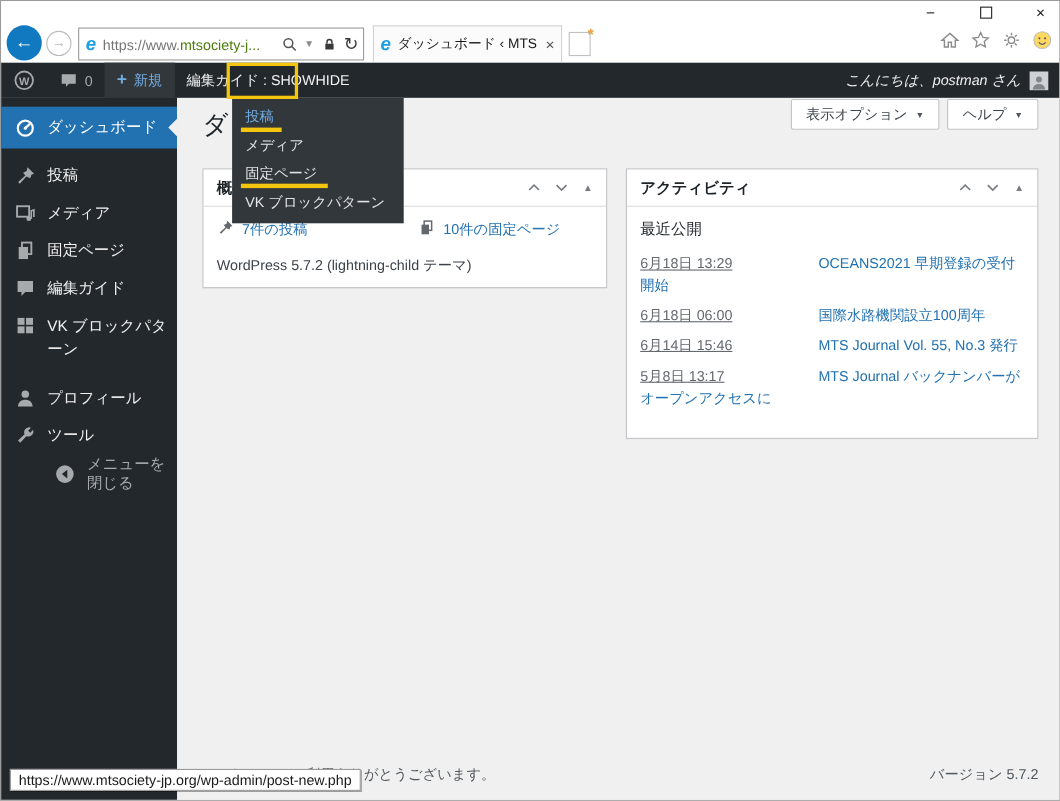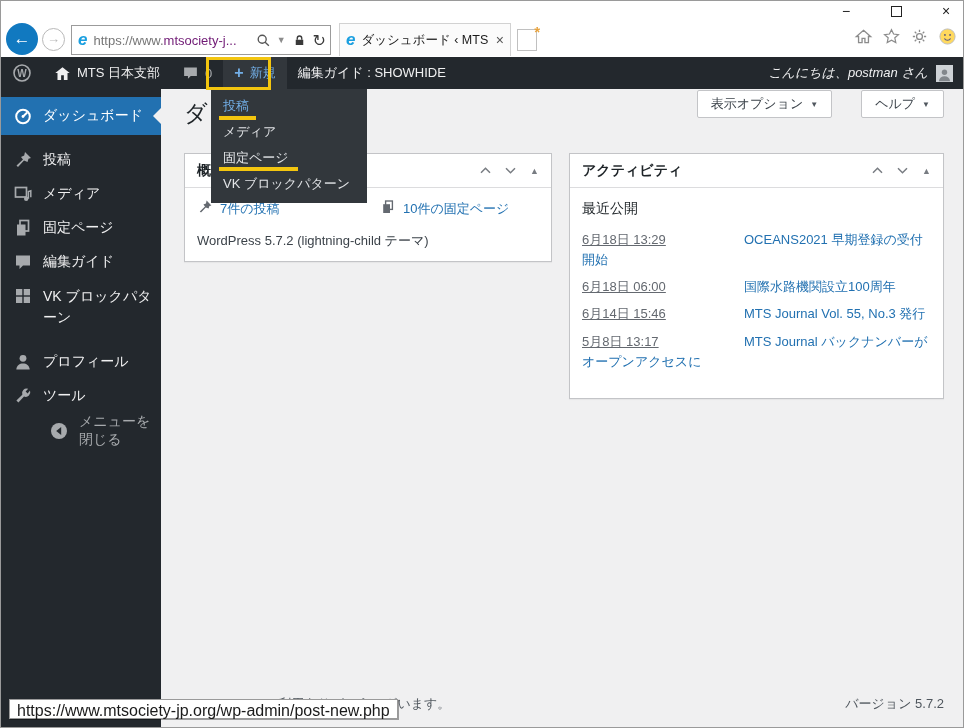--- a/index.html
+++ b/index.html
@@ -12,21 +12,21 @@
   .win-controls .wbtn { width:22px; text-align:center; cursor:default; }
   .maxbox { display:inline-block; width:11px; height:11px; border:1.5px solid #222; margin-top:3px; }
 
   .navbar { position:absolute; top:22px; left:0; width:100%; height:34px; background:#fff; }
   .back-btn { position:absolute; left:5px; top:0; width:32px; height:32px; border-radius:50%; background:#1179c0; color:#fff; font-size:17px; line-height:31px; text-align:center; }
   .fwd-btn { position:absolute; left:41px; top:5px; width:23px; height:23px; border-radius:50%; border:1.5px solid #b9b9b9; color:#b9b9b9; font-size:13px; line-height:20px; text-align:center; }
   .addressbar { position:absolute; left:70px; top:2px; width:260px; height:30px; border:1px solid #9b9b9b; background:#fff; display:flex; align-items:center; padding:0 4px 0 6px; }
   .ie-e { color:#1a9fe0; font-weight:bold; font-size:17px; font-style:italic; margin-right:6px; }
   .url-text { font-size:13px; flex:1; white-space:nowrap; overflow:hidden; }
   .url-text .scheme { color:#767676; }
-  .url-text .domain { color:#701a75; }
+  .url-text .domain { color:#4d7c0f; }
   .addr-icons { display:flex; align-items:center; gap:6px; }
   .addr-icons svg { display:block; }
   .dd-caret { color:#8c8c8c; font-size:9px; }
   .refresh-glyph { color:#3a3a3a; font-size:16px; }
   .tab { position:absolute; left:338px; top:0; width:172px; height:33px; background:#fbfbfb; border:1px solid #d2d2d2; border-bottom:none; display:flex; align-items:center; padding:0 6px; }
   .tab-title { font-size:12.5px; color:#1a1a1a; flex:1; white-space:nowrap; overflow:hidden; }
   .tab-close { color:#555; font-size:14px; margin-left:4px; }
   .newtab-btn { position:absolute; left:516px; top:6px; width:20px; height:22px; background:#fff; border:1px solid #c0c0c0; }
   .newtab-btn .asterisk { position:absolute; right:-4px; top:-7px; color:#e8a33d; font-size:15px; font-weight:bold; }
   .chrome-icons { position:absolute; right:6px; top:4px; display:flex; gap:9px; align-items:center; }
@@ -54,21 +54,21 @@
   .menu li.sep-before { margin-top:8px; }
   .menu li.sep-before-lg { margin-top:14px; }
   .menu li.two-line { align-items:flex-start; padding-top:7px; min-height:52px; }
   .menu li.two-line span { line-height:1.5; width:112px; }
   .menu li.collapse { color:#a7aaad;padding-left:48px; }
 
   
   .content { position:absolute; top:88px; left:160px; width:804px; height:640px; background:#f0f0f1; }
   .page-title { position:absolute; left:23px; top:9px; font-size:23px; font-weight:400; color:#1d2327; }
   .screen-meta { position:absolute; top:1px; right:21px; display:flex; gap:7px; }
-  .meta-btn { background:#fff; border:1px solid #c3c4c7; border-radius:2px; height:28px; padding:0 13px; font-size:13px; color:#3c434a; display:flex; align-items:center; gap:7px;margin-left:22px; }
+  .meta-btn { background:#fff; border:1px solid #c3c4c7; border-radius:2px; height:28px; padding:0 13px; font-size:13px; color:#3c434a; display:flex; align-items:center; gap:7px; }
   .meta-caret { font-size:8px; color:#50575e; }
 
   .postbox { position:absolute; background:#fff; border:1px solid #c3c4c7; box-shadow:0 1px 1px rgba(0,0,0,.04); }
   .postbox-header { display:flex; align-items:center; justify-content:space-between; height:34px; padding:0 12px; border-bottom:1px solid #dcdcde; }
   .postbox-title { font-size:14px; font-weight:bold; color:#1d2327; }
   .box-controls { display:flex; align-items:center; gap:10px; color:#787c82; }
   .box-controls svg { display:block; }
   .toggle-tri { font-size:9px; color:#787c82; margin-left:2px; }
 
   .box-overview { left:23px; top:64px; width:368px; height:109px; }
@@ -95,21 +95,21 @@
   .new-menu li { height:26px; line-height:26px; padding:0 12px; font-size:13px; color:#e2e4e7; white-space:nowrap; }
   .new-menu li.hovered { color:#72aee6; }
 
   
   .anno { position:absolute; z-index:950; pointer-events:none; }
   .anno-box { left:205px; top:56px; width:65px; height:33px; border:3px solid #f3c50f; }
   .anno-u1 { left:218px; top:115px; width:37px; height:4px; background:#f3c50f; }
   .anno-u2 { left:218px; top:166px; width:79px; height:4px; background:#f3c50f; }
 
   
-  .status-tooltip { position:absolute; left:8px; top:698px; height:20px; background:#fff; border:1px solid #9a9a9a; box-shadow:1px 1px 0 rgba(0,0,0,.35); font-size:16px; color:#1a1a1a; padding:2px 7px 0; white-space:nowrap; z-index:980; }
+  .status-tooltip { position:absolute; left:8px; top:698px; height:20px; background:#fff; border:1px solid #9a9a9a; box-shadow:1px 1px 0 rgba(0,0,0,.35); font-size:13px; color:#1a1a1a; padding:2px 7px 0; white-space:nowrap; z-index:980; }
 </style>
 </head>
 <body>
 
 <div class="screen">
 
   <div class="titlebar">
     <div class="win-controls">
       <span class="wbtn">−</span>
       <span class="wbtn"><span class="maxbox"></span></span>
@@ -181,28 +181,20 @@
 
   <div class="adminbar">
     <div class="ab-left">
       <span class="ab-item">
         <span>
             <svg width="20" height="20" viewBox="0 0 20 20">
               <circle cx="10" cy="10" r="8" fill="none" stroke="#a7aaad" stroke-width="1.6"></circle>
               <text x="10" y="14" text-anchor="middle" font-size="10" font-weight="bold" fill="#a7aaad">W</text>
             </svg>
           </span>
-      </span>
-      <span class="ab-item">
-        <span>
-            <svg width="17" height="17" viewBox="0 0 20 20">
-              <path d="M10 2.5l8.5 7h-2.6v8h-4.3v-5.4H8.4v5.4H4.1v-8H1.5z" fill="#f0f0f1"></path>
-            </svg>
-          </span>
-        <span>MTS 日本支部</span>
       </span>
       <span class="ab-item">
         <span>
             <svg width="17" height="17" viewBox="0 0 20 20">
               <path d="M2.5 3h15v10h-7.2l-3.3 3.3V13H2.5z" fill="#a7aaad"></path>
             </svg>
           </span>
         <span class="ab-count">0</span>
       </span>
       <span class="ab-item ab-new">

